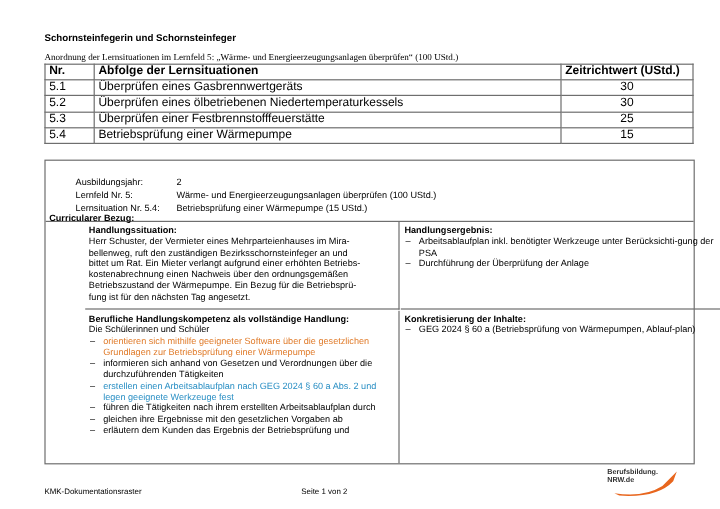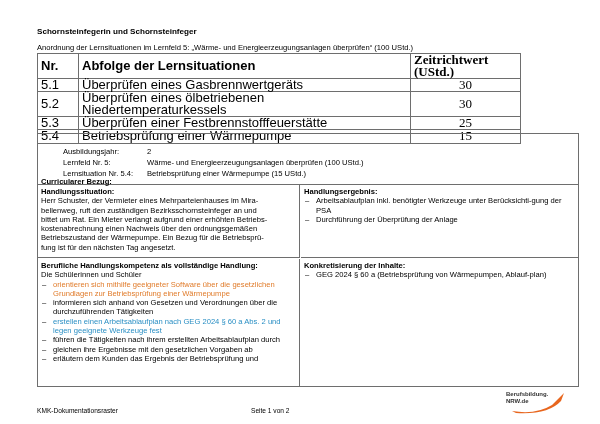--- a/index.html
+++ b/index.html
@@ -8,43 +8,44 @@
     font-family: "Liberation Sans", sans-serif; color: #000;
     position: relative;
   }
   .doc-title {
     position: absolute; left: 37px; top: 27px;
     font-size: 8.1px; font-weight: bold;
   }
   .intro-line {
     position: absolute; left: 37px; top: 43px;
     font-size: 7.6px;
+    font-family: Liberation Serif, serif;
   }
   table.ls {
-    position: absolute; left: 37px; top: 53px; width: 484px;
-    border-collapse: collapse; font-size: 13px;
+    position: absolute; left: 37px; top: 53px; width: 541px;
+    border-collapse: collapse; font-size: 10px;
   }
   table.ls td, table.ls th {
     border: 1px solid #6e6e6e; padding: 0 3px; height: 12.2px; line-height: 12px;
     text-align: left;
   }
   table.ls th { font-weight: bold; }
   table.ls .c-nr { width: 34px; }
-  table.ls .c-time { width: 103px; font-family: Liberation Serif, serif; }
+  table.ls .c-time { width: 103px; }
   table.ls td.c-time { text-align: center; }
 
   .box {
     position: absolute; left: 37px; top: 133px; width: 540px; height: 252px;
     border: 1px solid #6e6e6e; font-size: 7.6px; line-height: 9.3px;
   }
   .curr { position: absolute; left: 0; top: 0; width: 540px; height: 50px; border-bottom: 1px solid #6e6e6e; }
   .curr .hd { position: absolute; left: 3px; top: 3px; font-weight: bold; margin-top: 40px; }
   .curr .row { position: absolute; left: 3px; }
   .curr .row .k { display: inline-block; width: 84px; margin-left: 22px; }
-  .cell { position: absolute; padding: 2px 3px; box-sizing: border-box; }
+  .cell { position: absolute; padding: 2px 3px; box-sizing: border-box; margin-left: 33px; }
   .c-sit { left: 0; top: 51px; width: 262px; height: 73px; border-right: 1px solid #6e6e6e; border-bottom: 1px solid #6e6e6e; }
   .c-erg { left: 263px; top: 51px; width: 277px; height: 73px; border-bottom: 1px solid #6e6e6e; }
   .c-komp { left: 0; top: 125px; width: 262px; height: 127px; border-right: 1px solid #6e6e6e; }
   .c-konk { left: 263px; top: 125px; width: 277px; height: 127px; }
   .cell .hd { font-weight: bold; }
   ul.dash { list-style: none; margin: 0; padding: 0; }
   ul.dash li { position: relative; padding-left: 12px; }
   ul.dash li::before { content: "\2013"; position: absolute; left: 1px; top: 0; color: #000; }
   .orange { color: #e07b2a; }
   .blue { color: #2a8fc4; }

